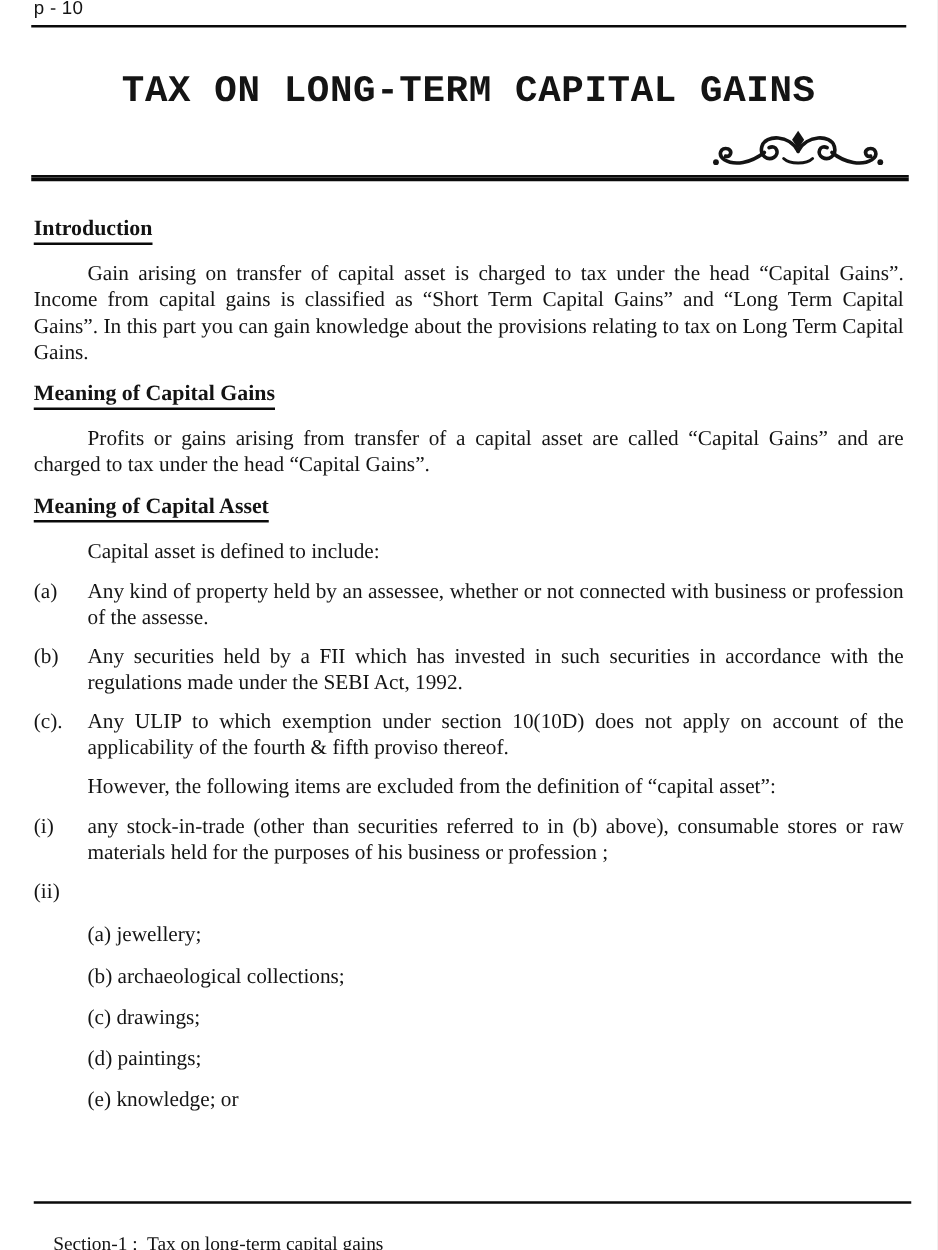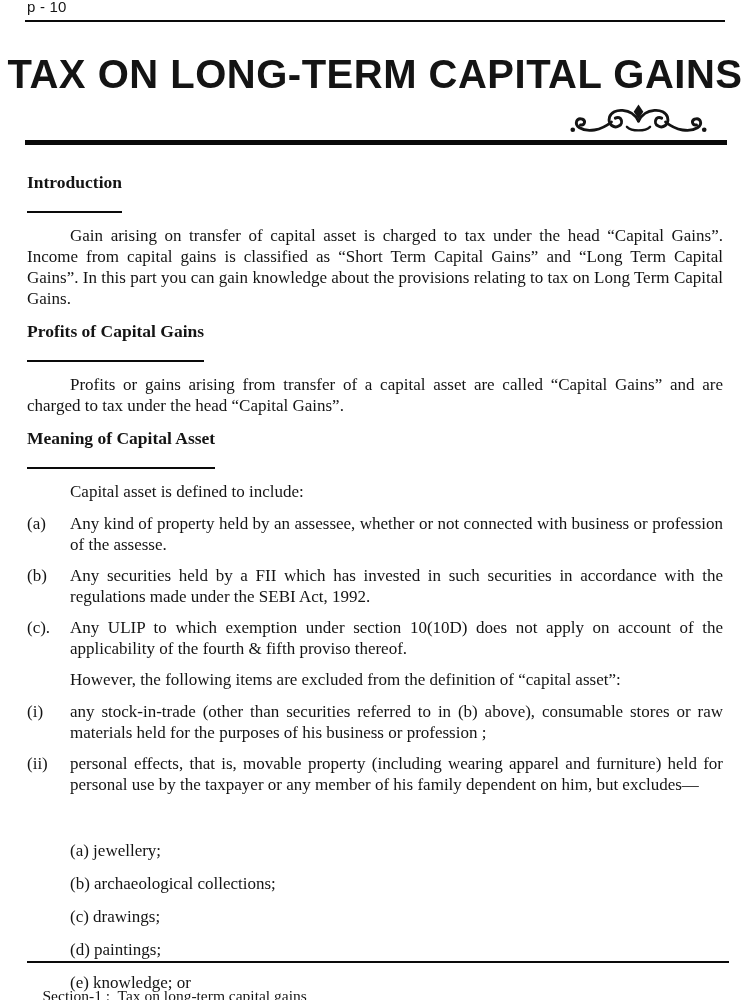--- a/index.html
+++ b/index.html
@@ -29,25 +29,25 @@
   }
   .page-label {
     position: absolute;
     left: 2px;
     bottom: 5px;
   }
   
   .doc-title {
     margin-top: 30px;
     text-align: center;
-    font-size: 40px;
+    font-size: 30px;
     font-weight: bold;
     letter-spacing: 0.5px;
     line-height: 44px;
-    font-family: Liberation Sans, sans-serif;
+    font-family: Liberation Mono, monospace;
   }
   
   .rule-wrap {
     position: relative;
     margin: 8px 23px 0 25px;
     padding-top: 36px;
   }
   .rule-double {
     height: 5px;
     border-top: 2px solid #0a0a0a;
@@ -69,21 +69,21 @@
   .sec-heading {
     font-weight: bold;
     font-size: 17.5px;
     line-height: 22px;
     margin-bottom: 12px;
   }
   .sec-heading + * { margin-top: 0; }
   .sec-heading .u {
     display: inline-block;
     border-bottom: 2px solid #0a0a0a;
-    padding-bottom: 18px;
+    padding-bottom: 1px;
   }
   .sec-heading.later { margin-top: 3px; }
   .para {
     text-align: justify;
     text-indent: 43px;
     margin-bottom: 11px;
   }
   .list-item {
     position: relative;
     padding-left: 43px;
@@ -145,21 +145,21 @@
   </div>
 
   <div class="content">
 
     <div class="sec-heading">
       <span class="u">Introduction</span>
     </div>
     <p class="para">Gain arising on transfer of capital asset is charged to tax under the head “Capital Gains”. Income from capital gains is classified as “Short Term Capital Gains” and “Long Term Capital Gains”. In this part you can gain knowledge about the provisions relating to tax on Long Term Capital Gains.</p>
 
     <div class="sec-heading later">
-      <span class="u">Profits of Capital Gains</span>
+      <span class="u">Meaning of Capital Gains</span>
     </div>
     <p class="para">Profits or gains arising from transfer of a capital asset are called “Capital Gains” and are charged to tax under the head “Capital Gains”.</p>
 
     <div class="sec-heading later">
       <span class="u">Meaning of Capital Asset</span>
     </div>
     <p class="para">Capital asset is defined to include:</p>
 
     <div class="list-item">
       <span class="item-label">(a)</span>
@@ -175,21 +175,20 @@
     </div>
 
     <p class="para">However, the following items are excluded from the definition of “capital asset”:</p>
 
     <div class="list-item">
       <span class="item-label">(i)</span>
       <span>any stock-in-trade (other than securities referred to in (b) above), consumable stores or raw materials held for the purposes of his business or profession ;</span>
     </div>
     <div class="list-item">
       <span class="item-label">(ii)</span>
-      <span>personal effects, that is, movable property (including wearing apparel and furniture) held for personal use by the taxpayer or any member of his family dependent on him, but excludes—</span>
     </div>
 
     <div class="sub-list">
       <div class="sub-item">(a) jewellery;</div>
       <div class="sub-item">(b) archaeological collections;</div>
       <div class="sub-item">(c) drawings;</div>
       <div class="sub-item">(d) paintings;</div>
       <div class="sub-item">(e) knowledge; or</div>
     </div>
 

